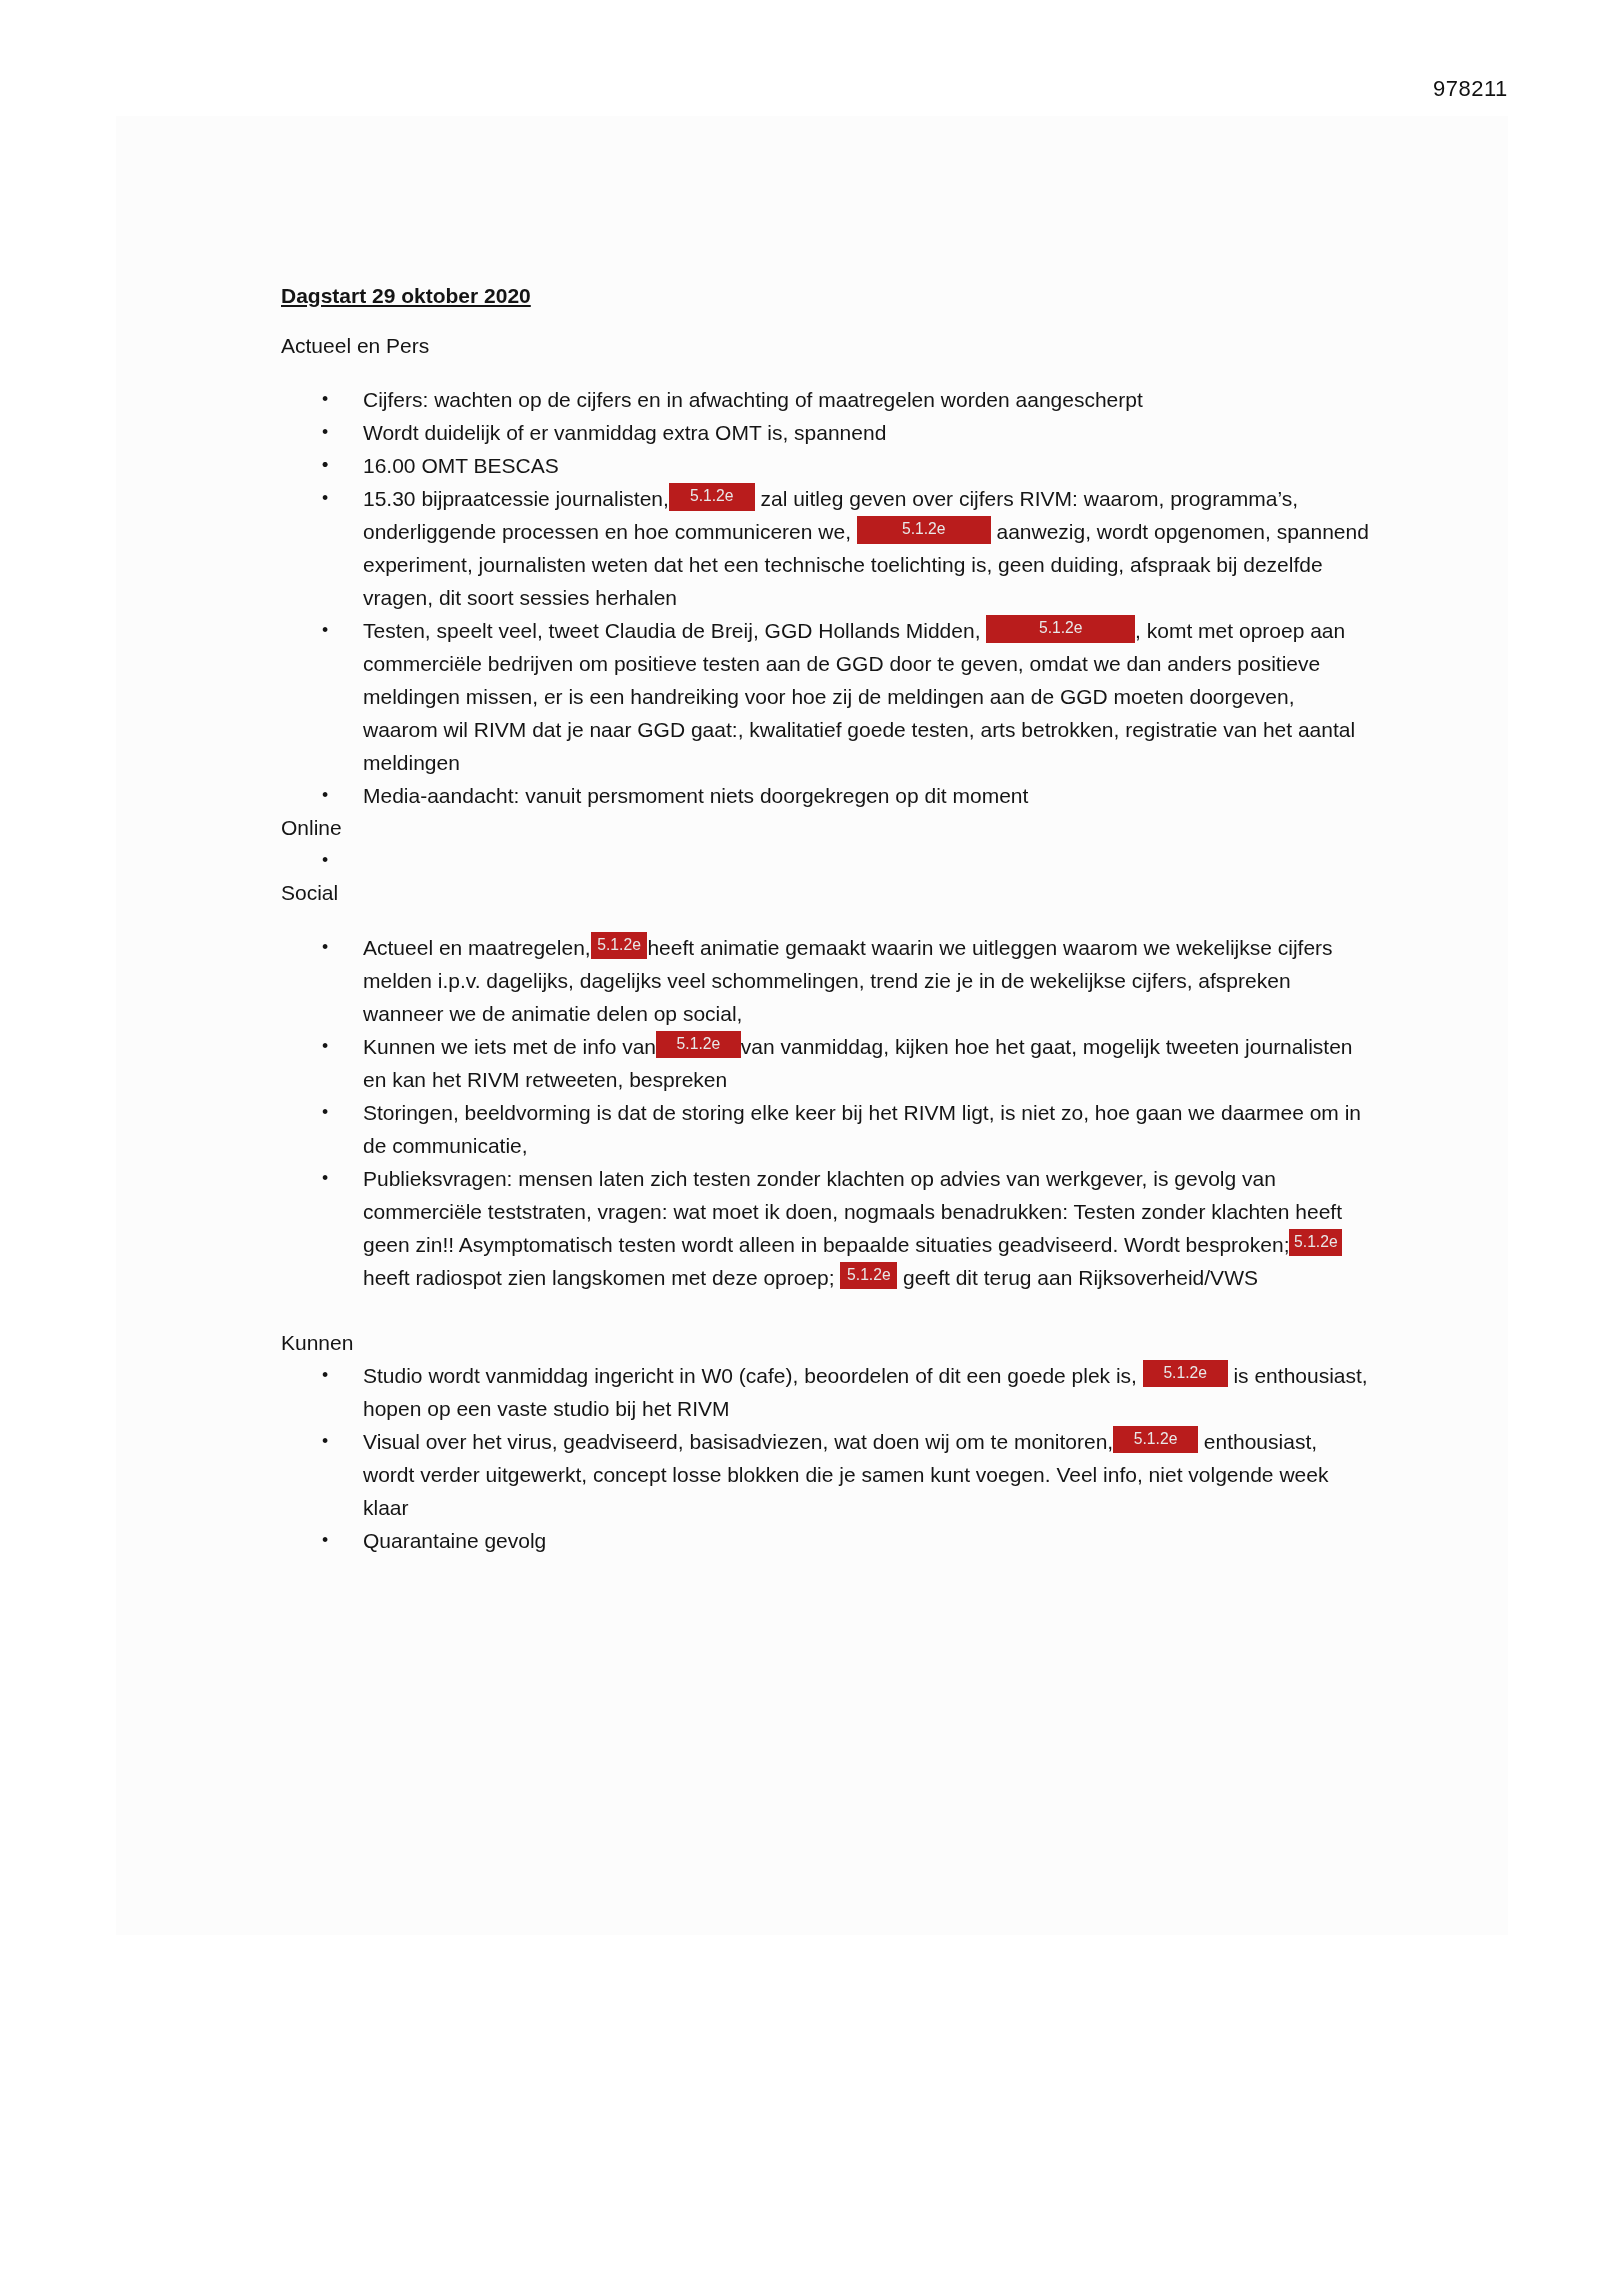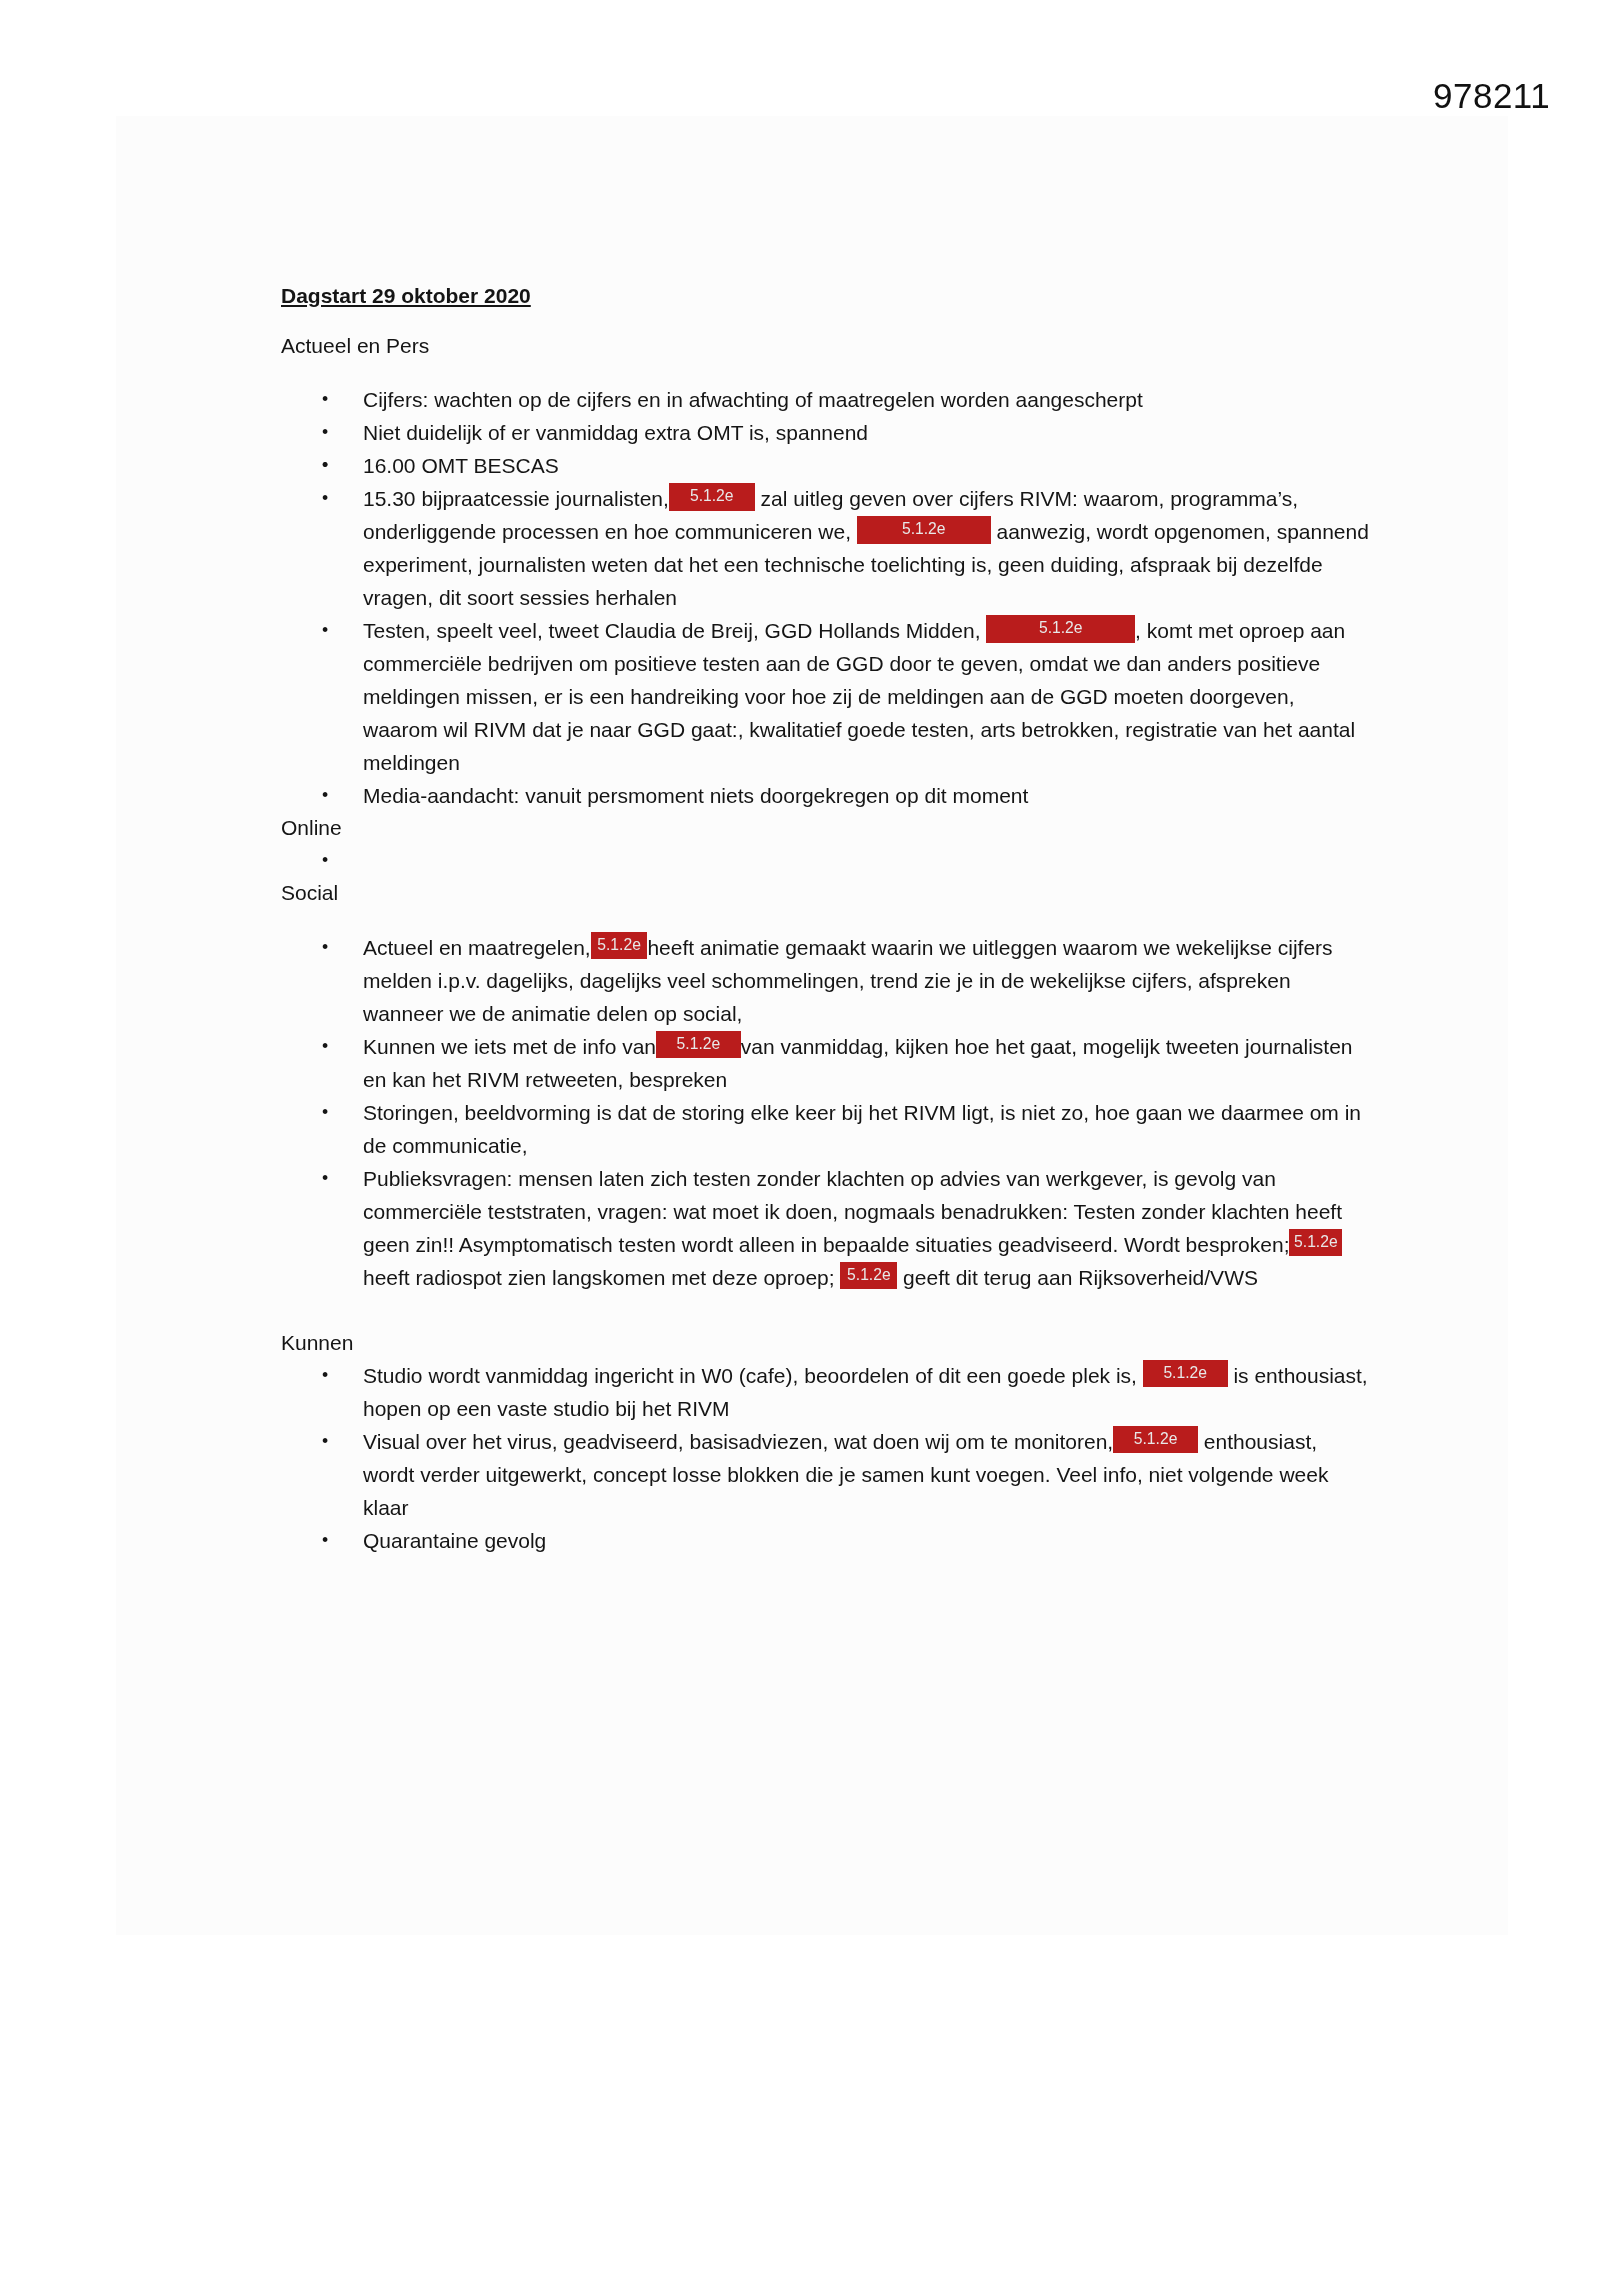--- a/index.html
+++ b/index.html
@@ -10,21 +10,21 @@
       position: relative;
       overflow: hidden;
       font-family: "Liberation Sans", sans-serif;
       color: #111;
     }
     .doc-id {
       position: absolute;
       top: 76px;
       left: 1433px;
       font-family: "Liberation Sans", sans-serif;
-      font-size: 35px;
+      font-size: 22px;
       color: #111;
       letter-spacing: 0.5px;
     }
     .page-scan {
       position: absolute;
       left: 116px;
       top: 116px;
       width: 1392px;
       height: 1819px;
       background: #fcfcfc;
@@ -98,21 +98,21 @@
 
 <div class="page-scan"></div>
 
 <div class="content">
   <p class="title">Dagstart 29 oktober 2020</p>
 
   <p class="section-head sh-actueel">Actueel en Pers</p>
   <div class="gap-after-head"></div>
   <ul class="bullets">
     <li><span class="bullet">•</span><span>Cijfers: wachten op de cijfers en in afwachting of maatregelen worden aangescherpt</span></li>
-    <li><span class="bullet">•</span><span>Niet duidelijk of er vanmiddag extra OMT is, spannend</span></li>
+    <li><span class="bullet">•</span><span>Wordt duidelijk of er vanmiddag extra OMT is, spannend</span></li>
     <li><span class="bullet">•</span></li>
     <li><span class="bullet">•</span><span>16.00 OMT BESCAS</span></li>
     <li><span class="bullet">•</span><span>15.30 bijpraatcessie journalisten,</span><span class="redact r-w88">5.1.2e</span> <span>zal uitleg geven over cijfers RIVM: waarom, programma’s, onderliggende processen en hoe communiceren we,</span> <span class="redact r-w136">5.1.2e</span> <span>aanwezig, wordt opgenomen, spannend experiment, journalisten weten dat het een technische toelichting is, geen duiding, afspraak bij dezelfde vragen, dit soort sessies herhalen</span></li>
     <li><span class="bullet">•</span><span>Testen, speelt veel, tweet Claudia de Breij, GGD Hollands Midden,</span> <span class="redact r-w152">5.1.2e</span><span>, komt met oproep aan commerciële bedrijven om positieve testen aan de GGD door te geven, omdat we dan anders positieve meldingen missen, er is een handreiking voor hoe zij de meldingen aan de GGD moeten doorgeven, waarom wil RIVM dat je naar GGD gaat:, kwalitatief goede testen, arts betrokken, registratie van het aantal meldingen</span></li>
     <li><span class="bullet">•</span><span>Media-aandacht: vanuit persmoment niets doorgekregen op dit moment</span></li>
   </ul>
 
   <p class="section-head">Online</p>
   <ul class="bullets">
     <li><span class="bullet">•</span><span></span>&nbsp;</li>

